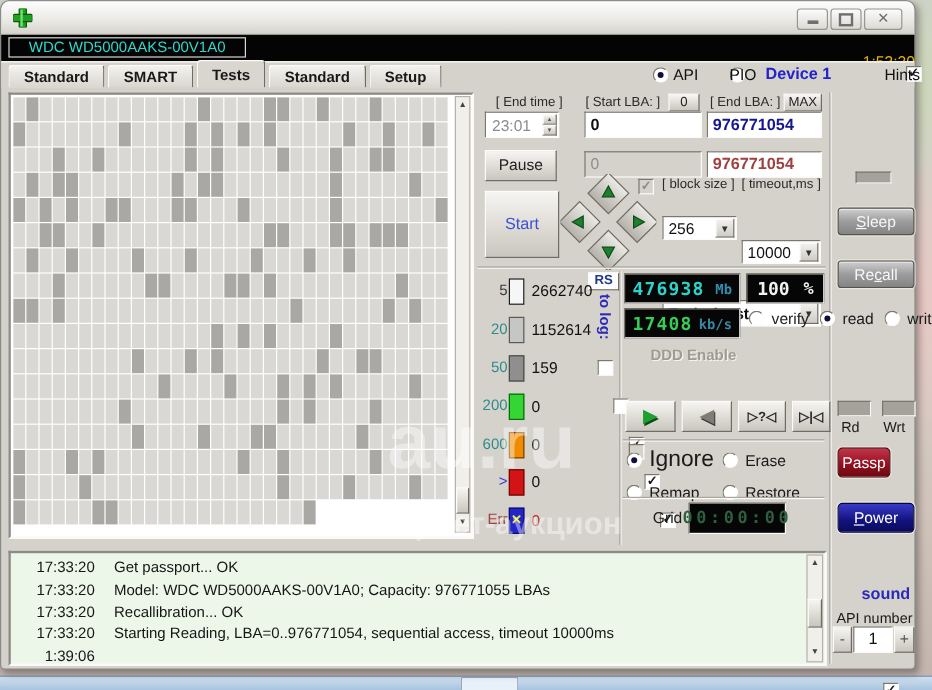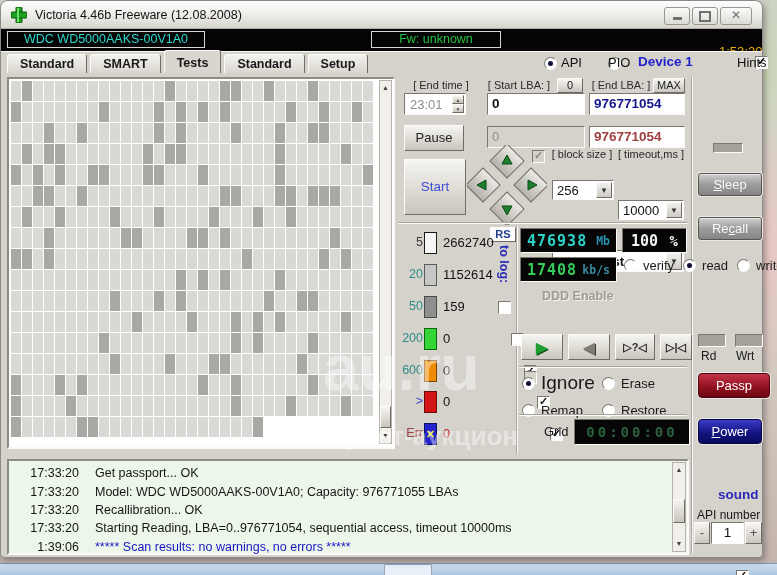--- a/index.html
+++ b/index.html
@@ -75,30 +75,28 @@
 
   <div class="window">
 
     
     <div class="titlebar">
       <svg class="abs" style="left:10px;top:6px;" width="16" height="16">
         <rect x="5" y="0" width="6" height="16" rx="1" fill="#1fa01f" stroke="#0a5a0a"></rect>
         <rect x="0" y="5" width="16" height="6" rx="1" fill="#1fa01f" stroke="#0a5a0a"></rect>
         <rect x="6" y="1" width="2" height="14" fill="#6fdf6f"></rect>
       </svg>
-      <div class="title-text">Victoria 4.46b Freeware (12.08.2008)</div>
       <div class="winbtn" style="left:663px;width:24px;"><span style="display:inline-block;width:9px;height:3px;background:#6f6f6f;margin-top:9px;"></span></div>
       <div class="winbtn" style="left:691px;width:24px;"><span style="display:inline-block;width:8px;height:7px;border:2px solid #6f6f6f;margin-top:3px;"></span></div>
       <div class="winbtn" style="left:719px;width:30px;font-size:12px;line-height:15px;"><span>✕</span></div>
     </div>
 
     
     <div class="infobar">
       <div class="infoseg" style="left:6px;width:198px;color:#2fd8ce;">WDC WD5000AAKS-00V1A0</div>
-      <div class="infoseg" style="left:370px;width:130px;color:#22c040;">Fw: unknown</div>
       <div class="abs" style="left:718px;top:15px;color:#eab308;font-size:13px;">1:53:20</div>
     </div>
 
     
     <div class="tabbar">
       <div class="tabs-flex">
           <div class="tab">Standard</div>
           <div class="tab">SMART</div>
           <div class="tab active">Tests</div>
           <div class="tab">Standard</div>
@@ -859,33 +857,33 @@
         </div>
         <div style="display: flex; align-items: center; gap: 6px;">
           <span class="radio"></span>
           <span style="font-size: 13px; color: rgb(26, 26, 26);">Restore</span>
         </div>
       </div>
     <div class="abs groove-h" style="left:518px;top:413px;width:168px;"></div>
 
     <span class="checkbox checked abs" style="left:526px;top:424px;"></span>
     <span class="abs" style="left:543px;top:423px;font-size:13px;color:#1a1a1a;">Grid</span>
-    <div class="lcd abs" style="left:573px;top:418px;width:116px;height:26px;justify-content:center;">
+    <div class="lcd abs" style="left:573px;top:418px;width:81px;height:26px;justify-content:center;">
       <span style="font-size:14px;color:#2d6040;letter-spacing:3px;">00:00:00</span>
     </div>
 
     
     <div class="indicator abs" style="left:712px;top:142px;width:30px;height:10px;"></div>
     <div class="silverbtn abs" style="left:697px;top:172px;width:64px;height:23px;line-height:21px;"><u>S</u>leep</div>
     <div class="silverbtn abs" style="left:697px;top:216px;width:64px;height:23px;line-height:21px;">Re<u>c</u>all</div>
     <div class="indicator abs" style="left:697px;top:333px;width:28px;height:13px;"></div>
     <div class="indicator abs" style="left:734px;top:333px;width:28px;height:13px;"></div>
     <span class="abs" style="left:700px;top:348px;font-size:12px;color:#1a1a1a;">Rd</span>
     <span class="abs" style="left:735px;top:348px;font-size:12px;color:#1a1a1a;">Wrt</span>
-    <div class="abs" style="left:697px;top:372px;width:72px;height:25px;border-radius:4px;background:linear-gradient(180deg,#c43448,#8f0f1f 60%,#6e0812);border:1px solid #4e060e;box-shadow:0 0 0 1px #eceae5;color:#fff;font-size:13px;text-align:center;line-height:23px;box-sizing:border-box;">Passp</div>
+    <div class="abs" style="left:697px;top:372px;width:44px;height:25px;border-radius:4px;background:linear-gradient(180deg,#c43448,#8f0f1f 60%,#6e0812);border:1px solid #4e060e;box-shadow:0 0 0 1px #eceae5;color:#fff;font-size:13px;text-align:center;line-height:23px;box-sizing:border-box;">Passp</div>
     <div class="abs" style="left:697px;top:418px;width:64px;height:25px;border-radius:4px;background:linear-gradient(180deg,#3a3ac8,#12127e 60%,#0a0a5e);border:1px solid #08083e;box-shadow:0 0 0 1px #eceae5;color:#fff;font-size:13px;text-align:center;line-height:23px;box-sizing:border-box;"><u>P</u>ower</div>
 
     
     <span class="checkbox checked abs" style="left:700px;top:488px;"></span>
     <span class="abs" style="left:717px;top:486px;font-size:13.5px;font-weight:bold;color:#2a2ab8;">sound</span>
     <span class="abs" style="left:696px;top:507px;font-size:12px;color:#1a1a1a;">API number</span>
     <div class="raised abs" style="left:693px;top:521px;width:16px;height:22px;font-size:13px;color:#555;text-align:center;line-height:20px;">-</div>
     <div class="sunken abs" style="left:710px;top:521px;width:33px;height:22px;font-size:13.5px;color:#111;text-align:center;line-height:20px;">1</div>
     <div class="raised abs" style="left:744px;top:521px;width:17px;height:22px;font-size:13px;color:#555;text-align:center;line-height:20px;">+</div>
 
@@ -903,21 +901,20 @@
           <div class="log-row">
             <span class="log-time">17:33:20</span>
             <span class="log-msg">Recallibration... OK</span>
           </div>
           <div class="log-row">
             <span class="log-time">17:33:20</span>
             <span class="log-msg">Starting Reading, LBA=0..976771054, sequential access, timeout 10000ms</span>
           </div>
           <div class="log-row">
             <span class="log-time">1:39:06</span>
-            <span class="log-msg" style="color: rgb(22, 22, 200);">***** Scan results: no warnings, no errors *****</span>
           </div>
         </div>
       <div class="abs scroll-track" style="right:1px;top:1px;width:14px;height:90px;">
         <div class="scroll-arrow" style="top:0;">▲</div>
         <div class="scroll-arrow" style="bottom:0;">▼</div>
         <div class="scroll-thumb raised" style="top:36px;height:24px;"></div>
       </div>
     </div>
 
     

